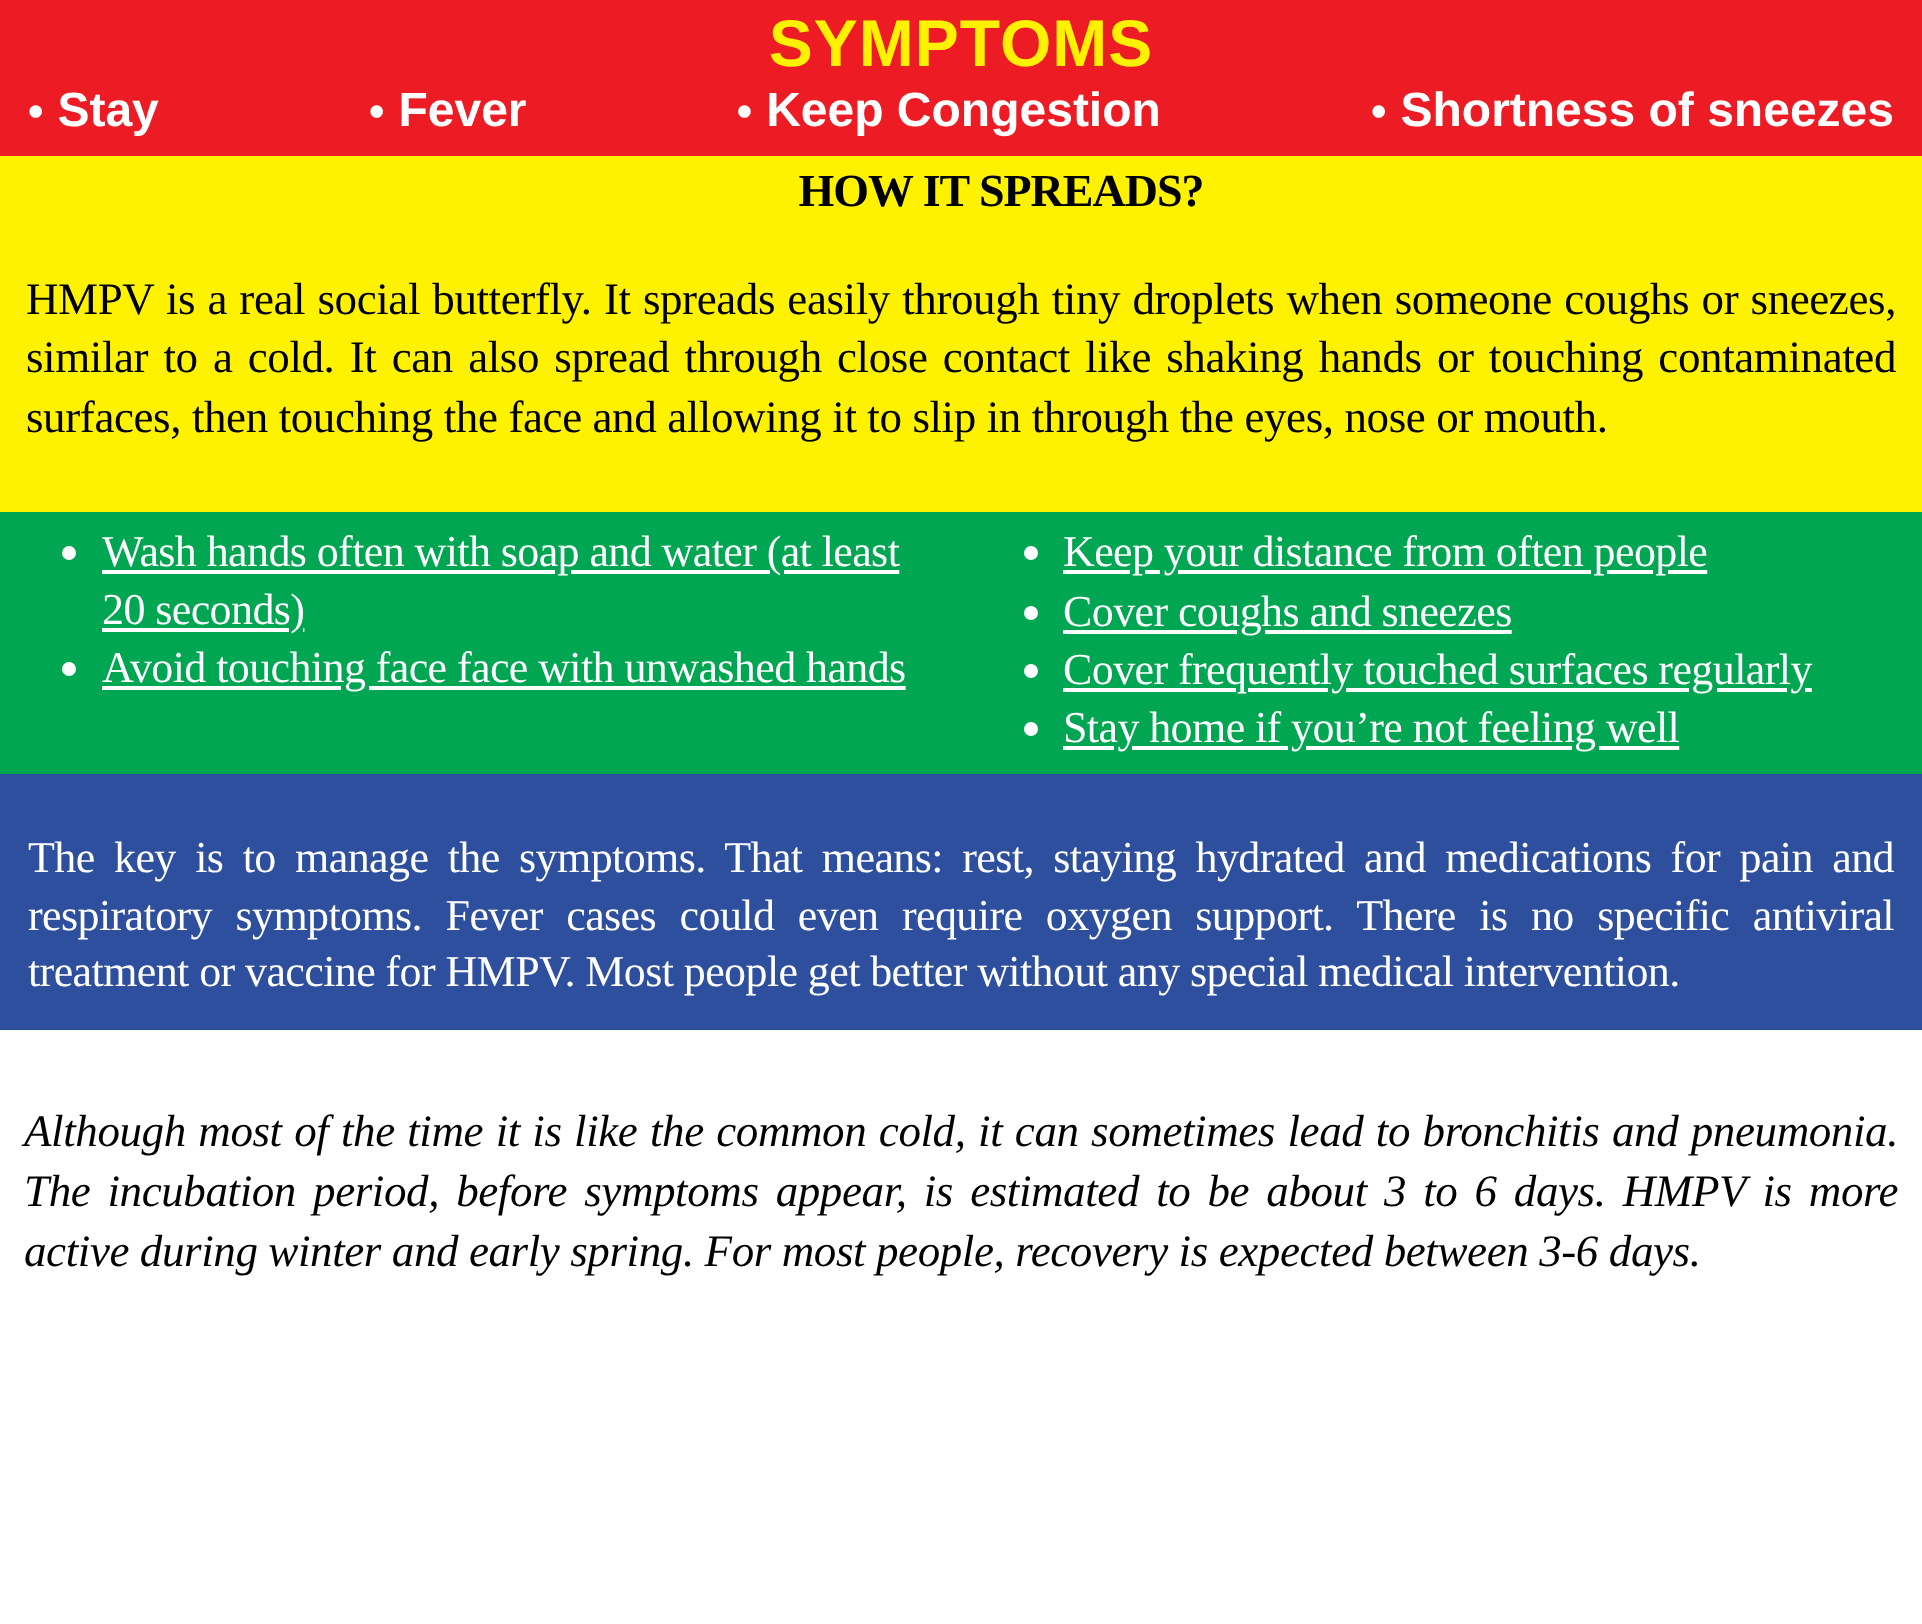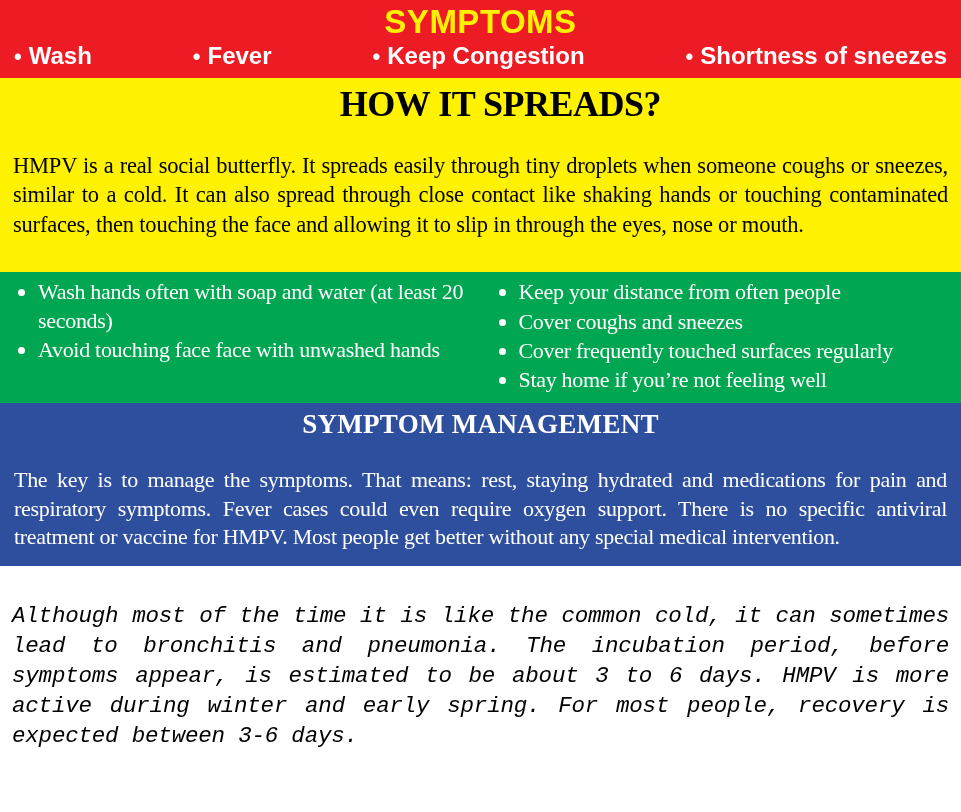--- a/index.html
+++ b/index.html
@@ -61,21 +61,21 @@
 
   
   .spreads-band {
     background: #fff200;
     padding: 5px 0 10px 0;
   }
   .spreads-title {
     text-align: center;
     font-family: "Liberation Serif", serif;
     font-weight: bold;
-    font-size: 36px;
+    font-size: 23px;
     letter-spacing: -0.5px;
     padding-bottom: 3px;
     padding-left: 40px;
   }
   .spreads-text {
     font-size: 22.5px;
     line-height: 1.32;
     padding: 0 13px;
     text-align: justify;
     text-align-last: left;
@@ -106,22 +106,23 @@
     flex: 1 1 50%;
     box-sizing: border-box;
     padding: 0 6px 0 8px;
   }
   .prevention-col ul {
     margin: 0;
     padding-left: 28px;
     list-style: disc;
   }
   .prevention-col li {
-    margin: 0 0 1px 2px;
+    margin: 0 0 1px 15px;
     letter-spacing: -0.3px;
+    text-decoration: underline;
   }
 
   
   .management-band {
     background: #2e4f9e;
     color: #ffffff;
     padding: 6px 0 14px 0;
     flex: 0 0 auto;
   }
   .management-title {
@@ -152,34 +153,33 @@
     padding: 14px 12px 0 12px;
     box-sizing: border-box;
   }
   .footer-text {
     font-size: 22.5px;
     line-height: 1.33;
     font-style: italic;
     text-align: justify;
     text-align-last: left;
     letter-spacing: -0.2px;
-    font-family: Liberation Mono, monospace;
   }
 </style>
 </head>
 <body>
 
 <div class="infographic">
 
   <section class="symptoms-band">
     <div class="symptoms-title">SYMPTOMS</div>
     <div class="symptoms-list">
       <div class="symptom-item">
         <span class="symptom-bullet">•</span>
-        <span>Wash</span>
+        <span>Stay</span>
       </div>
       <div class="symptom-item">
         <span class="symptom-bullet">•</span>
         <span>Fever</span>
       </div>
       <div class="symptom-item">
         <span class="symptom-bullet">•</span>
         <span>Keep Congestion</span>
       </div>
       <div class="symptom-item">
@@ -207,21 +207,20 @@
           <li>Keep your distance from often people</li>
           <li>Cover coughs and sneezes</li>
           <li>Cover frequently touched surfaces regularly</li>
           <li>Stay home if you’re not feeling well</li>
         </ul>
       </div>
     </div>
   </section>
 
   <section class="management-band">
-    <div class="management-title">SYMPTOM MANAGEMENT</div>
     <p class="management-text">The key is to manage the symptoms. That means: rest, staying hydrated and medications for pain and respiratory symptoms. Fever cases could even require oxygen support. There is no specific antiviral treatment or vaccine for HMPV. Most people get better without any special medical intervention.</p>
   </section>
 
   <section class="footer-band">
     <p class="footer-text">Although most of the time it is like the common cold, it can sometimes lead to bronchitis and pneumonia. The incubation period, before symptoms appear, is estimated to be about 3 to 6 days. HMPV is more active during winter and early spring. For most people, recovery is expected between 3-6 days.</p>
   </section>
 
 </div>
 
 </body></html>

